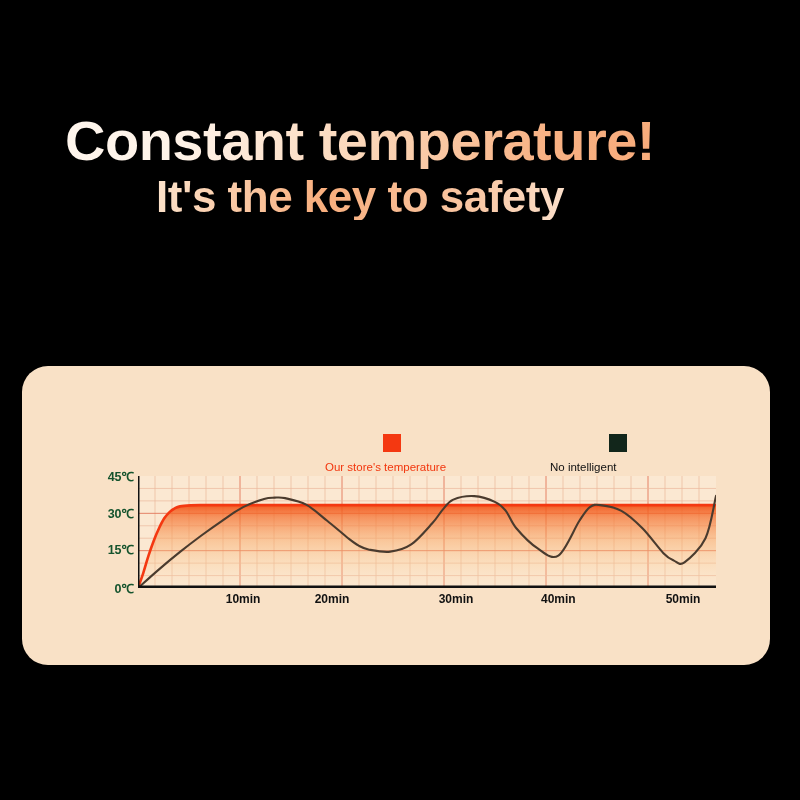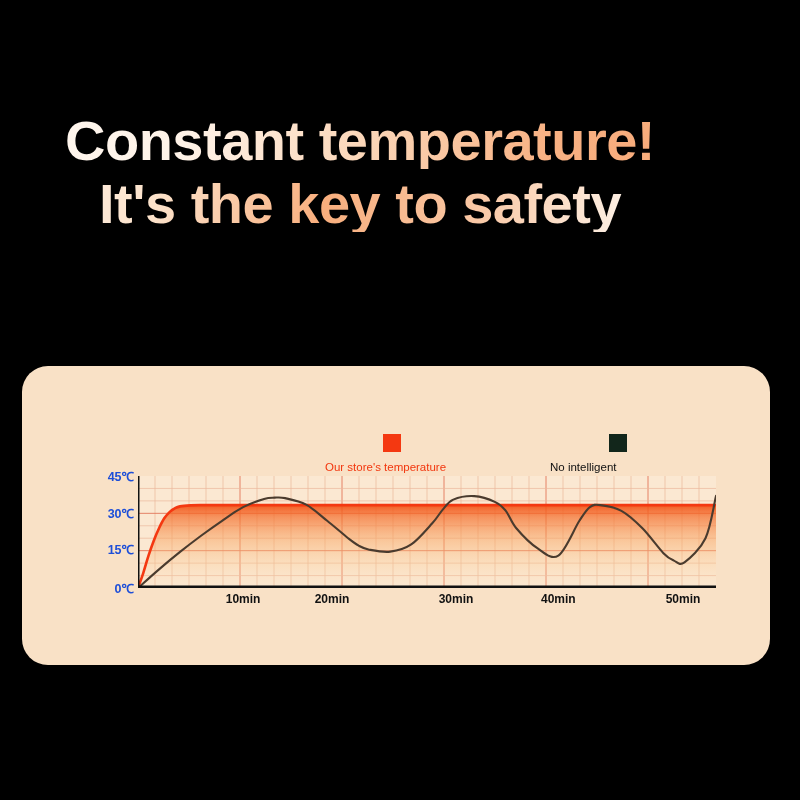--- a/index.html
+++ b/index.html
@@ -21,21 +21,21 @@
     line-height:1.02;
     white-space:nowrap;
   }
   #head-line-1{
     font-size:56px;
     background:linear-gradient(100deg,#FFF8F1 0%,#FEF2E7 26%,#FBD5B6 52%,#F8B183 76%,#F7A876 100%);
     -webkit-background-clip:text;background-clip:text;
     -webkit-text-fill-color:transparent;color:transparent;
   }
   #head-line-2{
-    font-size:56px;margin-top:6px;
+    font-size:44px;margin-top:6px;
     background:linear-gradient(100deg,#FEF6EE 0%,#FCE2CA 22%,#F8AE7D 45%,#F9C7A4 66%,#FDF3E9 88%,#FFFBF6 100%);
     -webkit-background-clip:text;background-clip:text;
     -webkit-text-fill-color:transparent;color:transparent;
   }
 
   
   #card{
     position:absolute;left:22px;top:366px;width:748px;height:299px;
     background:#F9E1C6;border-radius:26px;
   }
@@ -51,21 +51,21 @@
   .sw-red{background:#F43811;}
   .sw-dark{background:#12261B;}
   .legend-text{font-size:11.5px;line-height:14.5px;white-space:pre-line;font-weight:500;}
   .lt-red{color:#F2360E;}
   .lt-dark{color:#101010;}
 
   
   #plot-wrap{position:absolute;left:74px;top:110px;width:620px;height:130px;}
   #y-labels{position:absolute;left:0;top:0;width:42px;height:112px;}
   .y-tick{
-    position:absolute;right:4px;font-size:12.5px;font-weight:bold;color:#1d4ed8;
+    position:absolute;right:4px;font-size:12.5px;font-weight:bold;color:#14532d;
     transform:translateY(-50%);white-space:nowrap;
   }
   #x-labels{position:absolute;left:42px;top:116px;width:578px;height:20px;}
   .x-tick{
     position:absolute;font-size:12px;font-weight:bold;color:#111;
     transform:translateX(-50%);white-space:nowrap;
   }
   #svg-plot{position:absolute;left:42px;top:0;}
 </style>
 </head>

